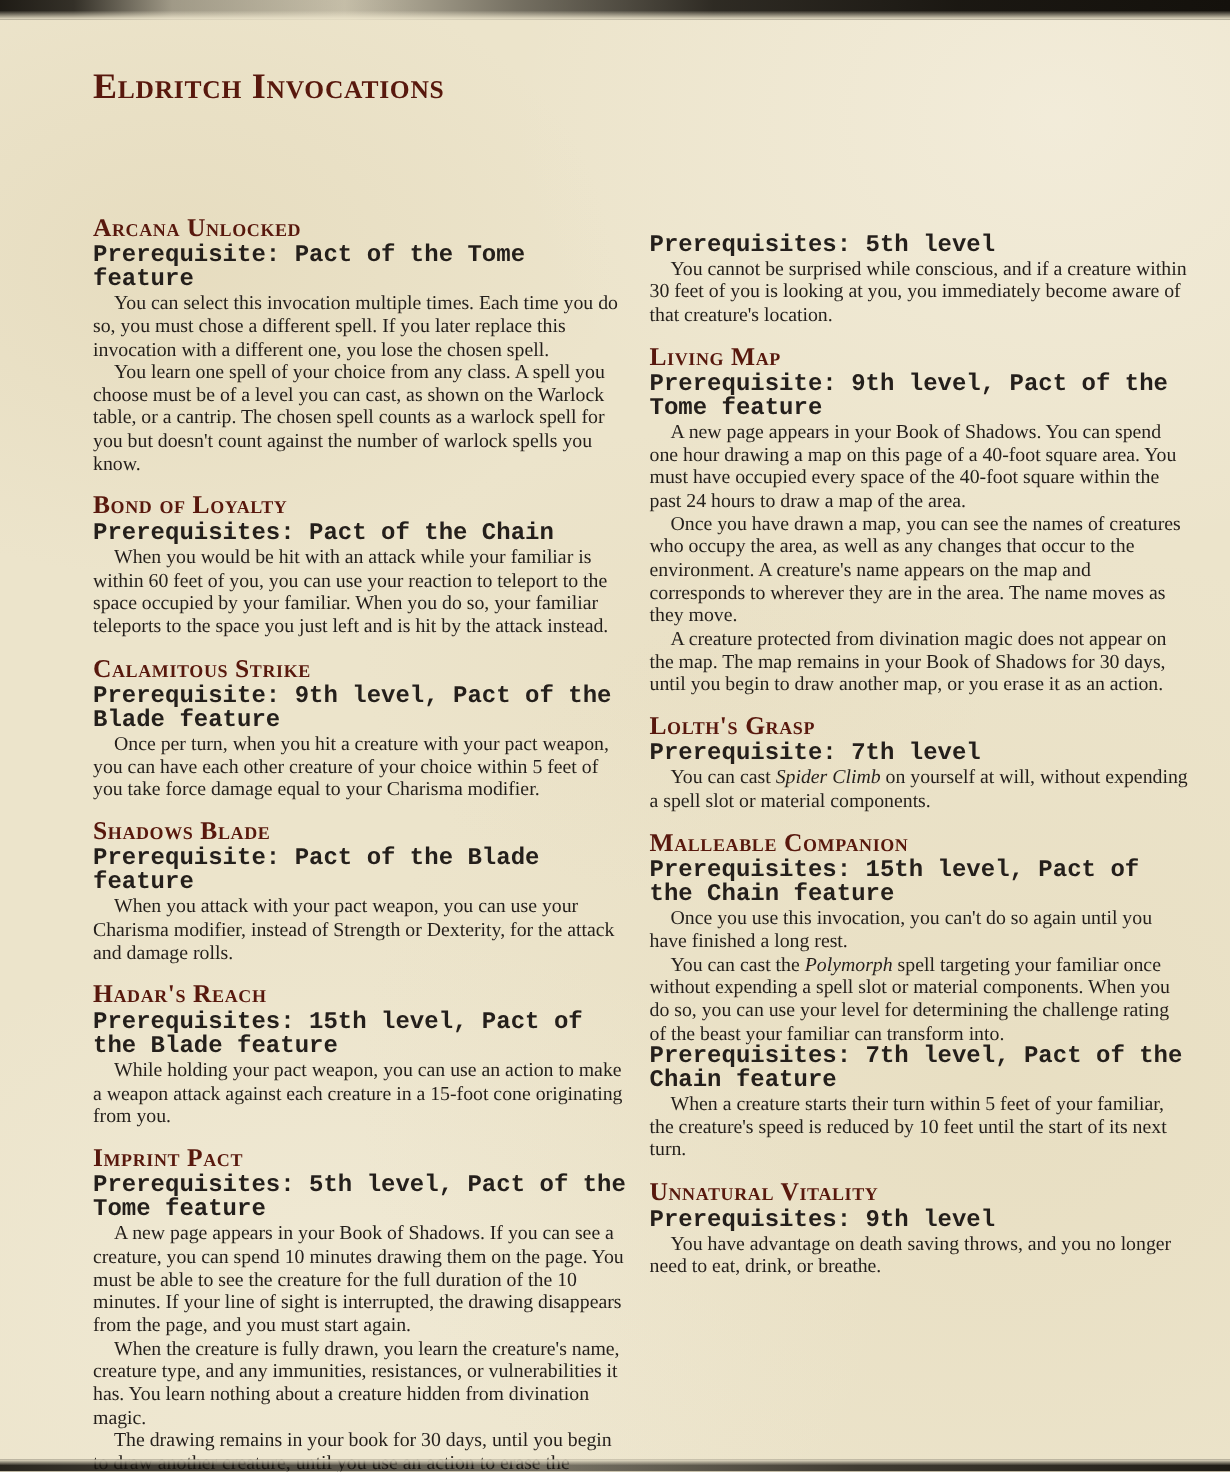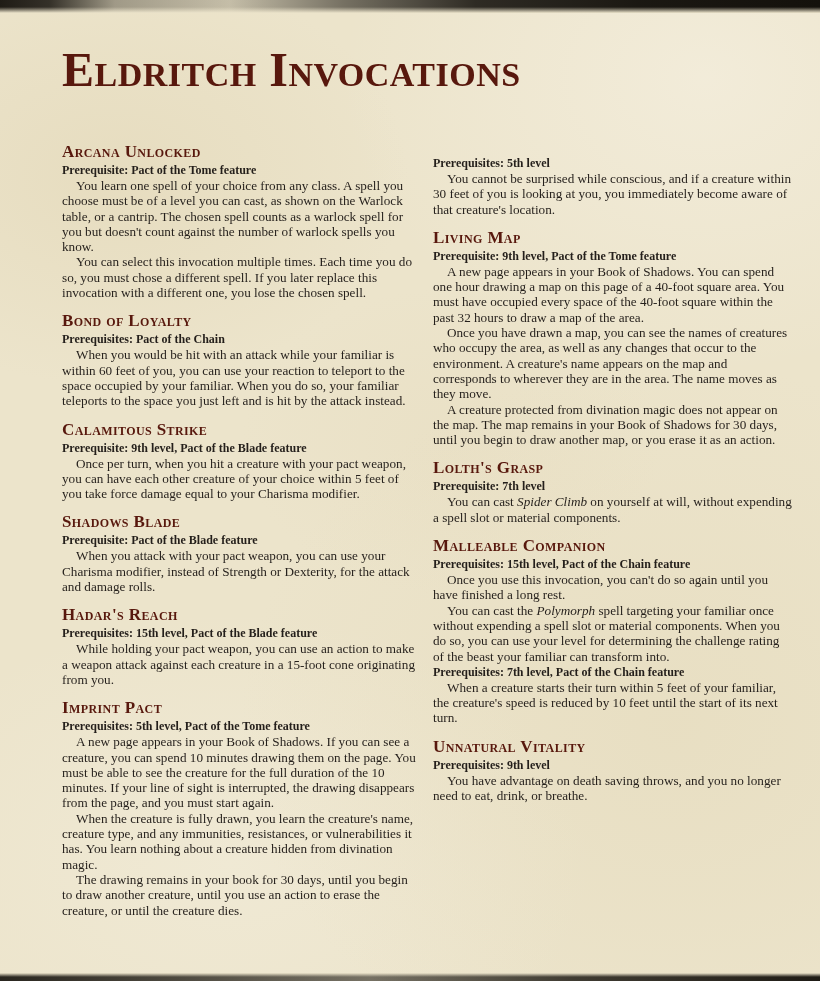--- a/index.html
+++ b/index.html
@@ -45,63 +45,63 @@
       rgba(20,17,12,0.9) 0%, rgba(20,17,12,0.75) 20%,
       rgba(20,17,12,0.55) 45%, rgba(20,17,12,0.8) 70%,
       rgba(20,17,12,0.95) 100%);
   }
   .edge-bottom::after{
     content:"";position:absolute;left:0;top:0;width:100%;height:4px;
     background:linear-gradient(to bottom, var(--parchment), rgba(236,228,203,0));
   }
   .title{
     margin:0;position:absolute;left:62px;top:46px;z-index:2;
-    font-size:48px;line-height:1;font-weight:700;
+    font-size:24px;line-height:1;font-weight:700;
     font-variant:small-caps;letter-spacing:0.5px;
     color:var(--accent);
   }
   .columns{
     position:absolute;left:62px;top:142px;z-index:2;
     width:730px;display:flex;gap:12px;align-items:flex-start;
   }
   .col{width:359px;}
   .col-right{padding-top:13px;}
   .invocation{margin:0;}
   .inv-title{
     margin:11px 0 1px 0;
     font-size:17px;line-height:19px;font-weight:700;
     font-variant:small-caps;letter-spacing:0.4px;
     color:var(--accent);
   }
   .invocation:first-child .inv-title{margin-top:0;}
   .prereq{
     margin:0;font-weight:700;
-    font-size:12px;line-height:16px;
+    font-size:16px;line-height:16px;font-family:Liberation Mono, monospace;
   }
   .body-p{
     margin:0;font-size:13.2px;line-height:15.3px;
     text-indent:14px;text-align:left;
   }
   .body-p i{}
 </style>
 </head>
 <body>
 
 <div class="page">
   <div class="edge edge-top"></div>
 
   <h1 class="title">Eldritch Invocations</h1>
 
   <div class="columns">
     <div class="col col-left">
         <section class="invocation">
           <h3 class="inv-title">Arcana Unlocked</h3>
           <p class="prereq">Prerequisite: Pact of the Tome feature</p>
+          <p class="body-p">You can select this invocation multiple times. Each time you do so, you must chose a different spell. If you later replace this invocation with a different one, you lose the chosen spell.</p>
           <p class="body-p">You learn one spell of your choice from any class. A spell you choose must be of a level you can cast, as shown on the Warlock table, or a cantrip. The chosen spell counts as a warlock spell for you but doesn't count against the number of warlock spells you know.</p>
-          <p class="body-p">You can select this invocation multiple times. Each time you do so, you must chose a different spell. If you later replace this invocation with a different one, you lose the chosen spell.</p>
         </section>
         <section class="invocation">
           <h3 class="inv-title">Bond of Loyalty</h3>
           <p class="prereq">Prerequisites: Pact of the Chain</p>
           <p class="body-p">When you would be hit with an attack while your familiar is within 60 feet of you, you can use your reaction to teleport to the space occupied by your familiar. When you do so, your familiar teleports to the space you just left and is hit by the attack instead.</p>
         </section>
         <section class="invocation">
           <h3 class="inv-title">Calamitous Strike</h3>
           <p class="prereq">Prerequisite: 9th level, Pact of the Blade feature</p>
           <p class="body-p">Once per turn, when you hit a creature with your pact weapon, you can have each other creature of your choice within 5 feet of you take force damage equal to your Charisma modifier.</p>
@@ -125,21 +125,21 @@
         </section>
       </div>
     <div class="col col-right">
         <section class="invocation">
           <p class="prereq">Prerequisites: 5th level</p>
           <p class="body-p">You cannot be surprised while conscious, and if a creature within 30 feet of you is looking at you, you immediately become aware of that creature's location.</p>
         </section>
         <section class="invocation">
           <h3 class="inv-title">Living Map</h3>
           <p class="prereq">Prerequisite: 9th level, Pact of the Tome feature</p>
-          <p class="body-p">A new page appears in your Book of Shadows. You can spend one hour drawing a map on this page of a 40-foot square area. You must have occupied every space of the 40-foot square within the past 32 hours to draw a map of the area.</p>
+          <p class="body-p">A new page appears in your Book of Shadows. You can spend one hour drawing a map on this page of a 40-foot square area. You must have occupied every space of the 40-foot square within the past 24 hours to draw a map of the area.</p>
           <p class="body-p">Once you have drawn a map, you can see the names of creatures who occupy the area, as well as any changes that occur to the environment. A creature's name appears on the map and corresponds to wherever they are in the area. The name moves as they move.</p>
           <p class="body-p">A creature protected from divination magic does not appear on the map. The map remains in your Book of Shadows for 30 days, until you begin to draw another map, or you erase it as an action.</p>
         </section>
         <section class="invocation">
           <h3 class="inv-title">Lolth's Grasp</h3>
           <p class="prereq">Prerequisite: 7th level</p>
           <p class="body-p">You can cast <i>Spider Climb</i> on yourself at will, without expending a spell slot or material components.</p>
         </section>
         <section class="invocation">
           <h3 class="inv-title">Malleable Companion</h3>

